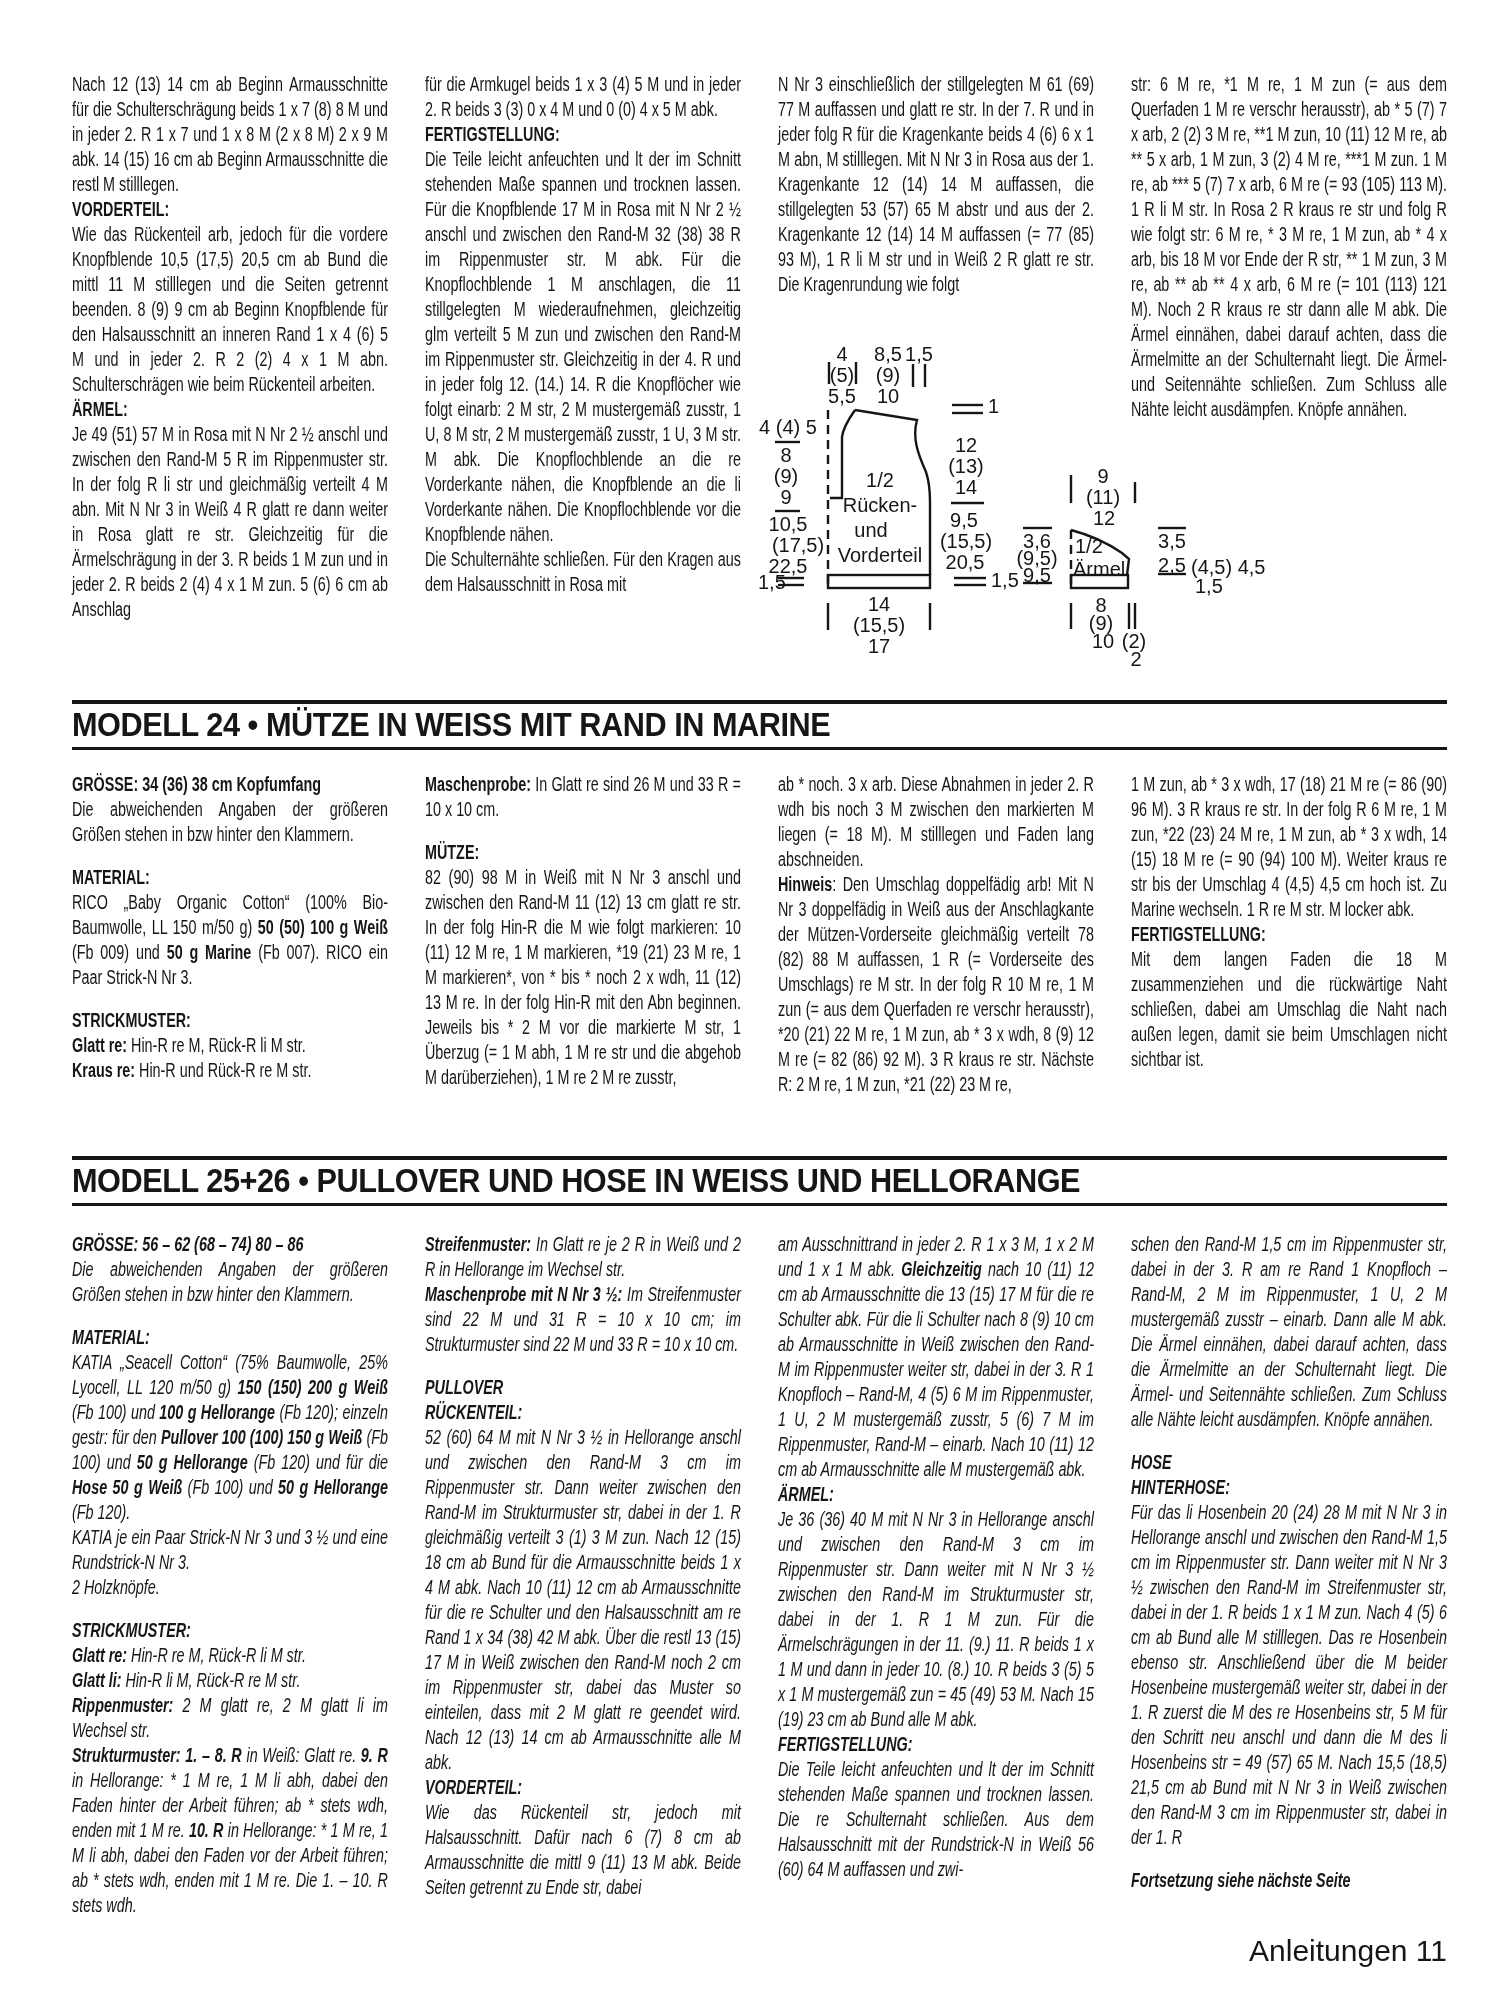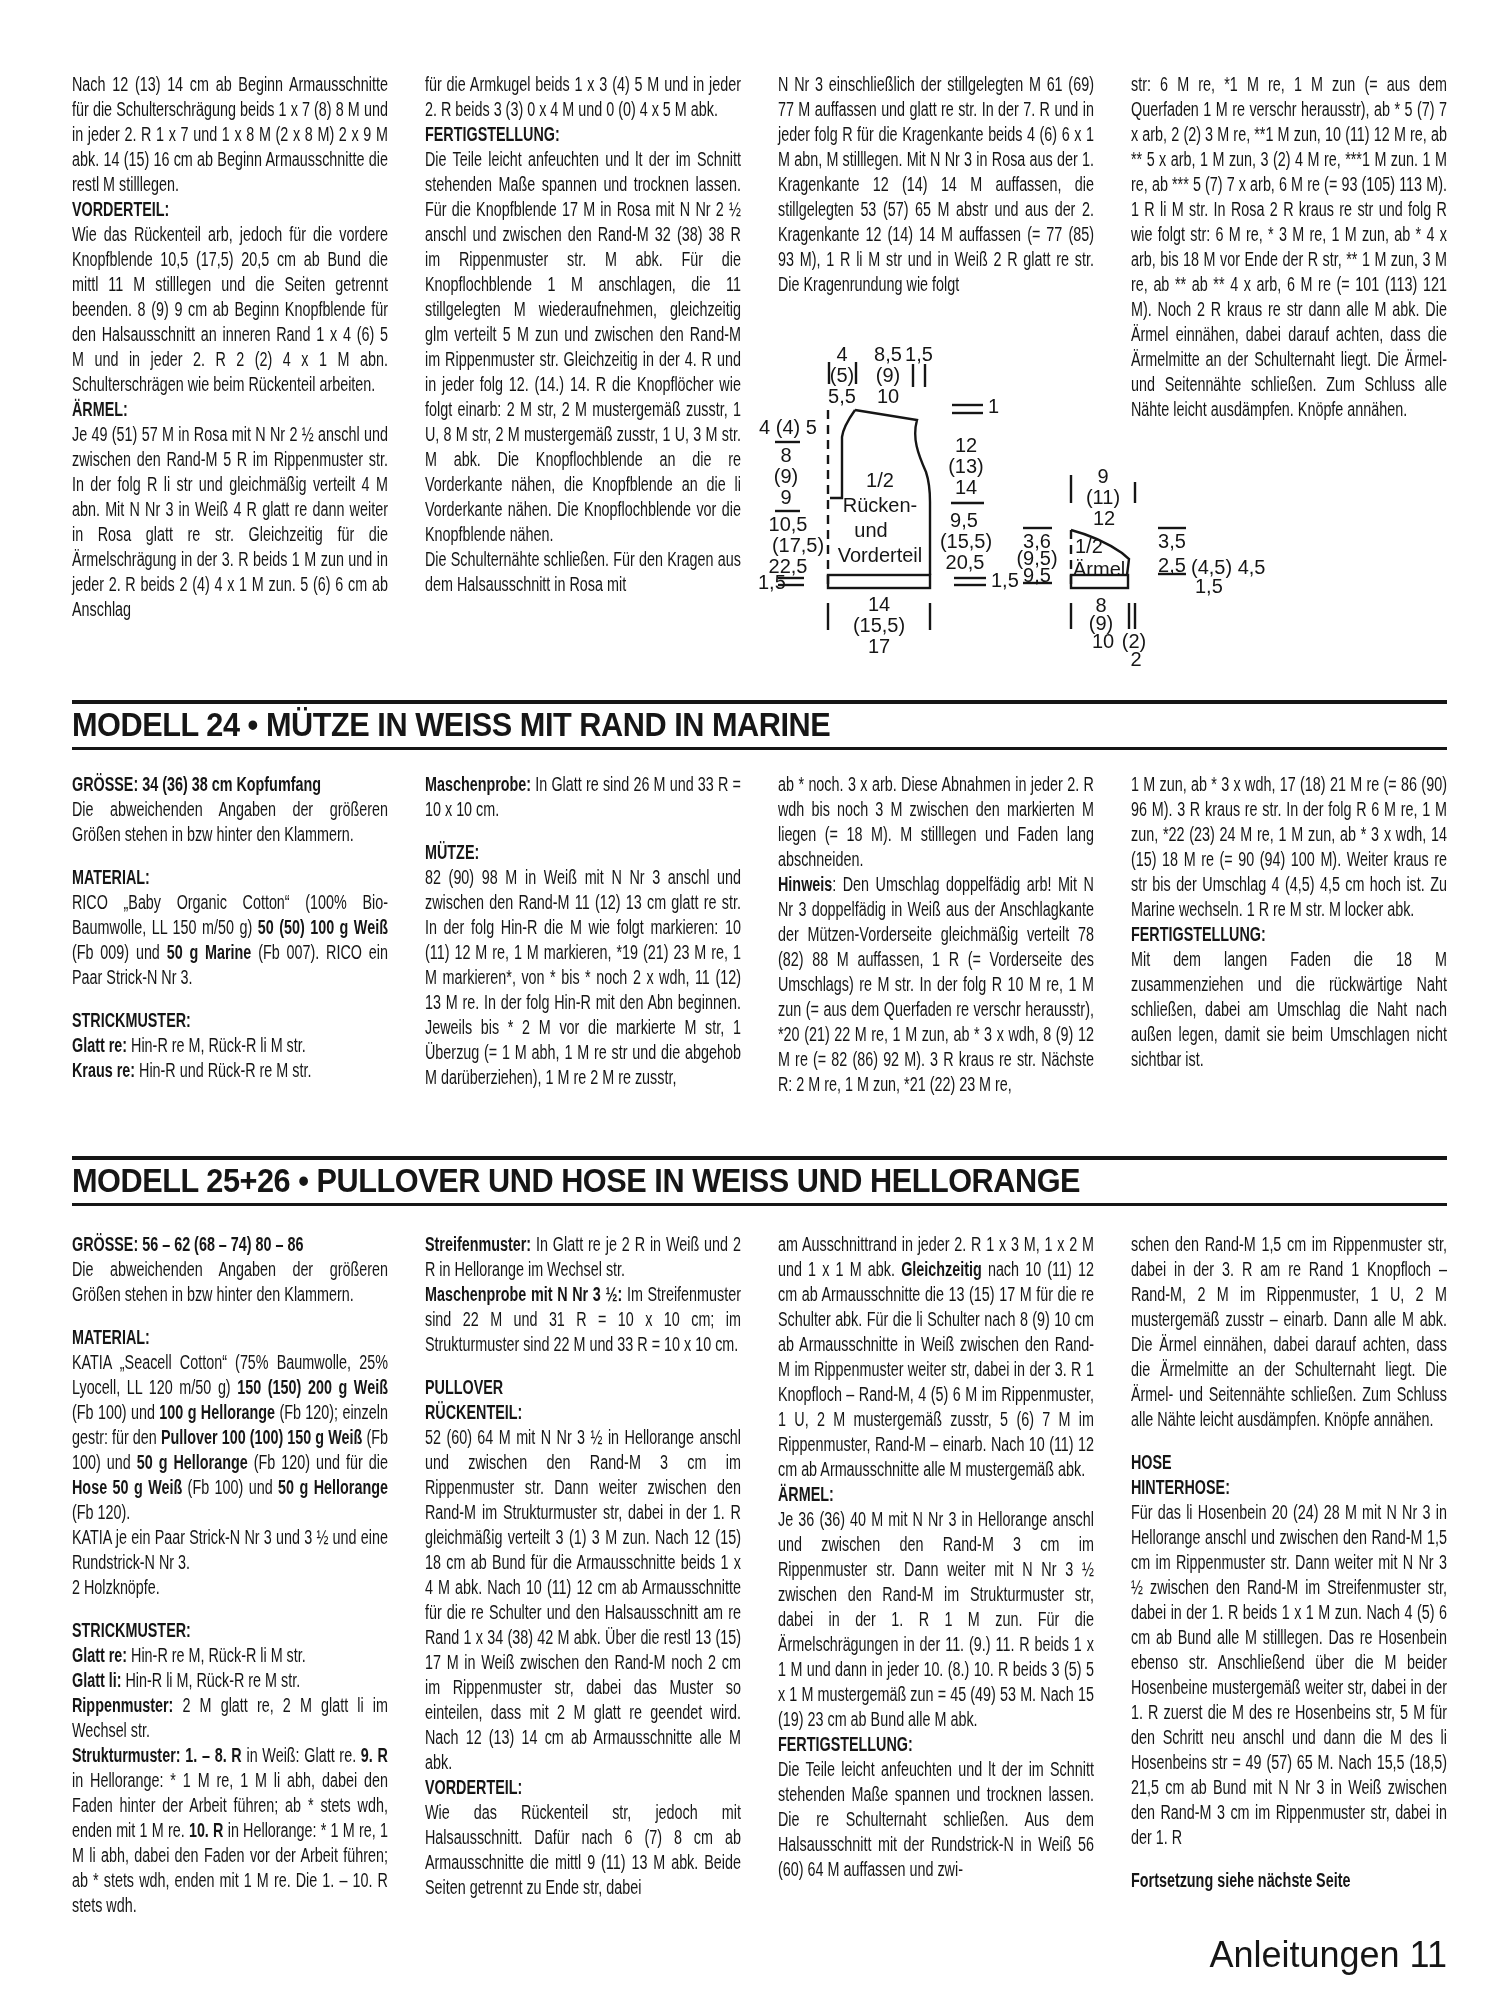--- a/index.html
+++ b/index.html
@@ -11,21 +11,21 @@
   .col .blk{margin:0;}
   .col .g{margin-top:18px;}
   .b{font-weight:700;}
   .rule{position:absolute;left:72px;width:1375px;background:#161616;}
   .band-title{position:absolute;left:72px;font-size:33px;font-weight:700;white-space:nowrap;
         letter-spacing:-0.5px;transform:scaleX(0.93);transform-origin:0 0;}
   .diagram{position:absolute;left:758px;top:332px;width:502px;height:372px;font-size:20px;}
   .diagram svg{position:absolute;left:0;top:0;}
   .dl{position:absolute;line-height:1;white-space:nowrap;}
   .c{transform:translateX(-50%);}
-  .footer{position:absolute;top:1934px;right:53px;font-size:36px;}
+  .footer{position:absolute;top:1934px;right:53px;font-size:30px;}
 </style>
 </head>
 <body>
 
 <div class="page">
 
   <div class="sec" style="top:72px;height:630px;">
     <div class="col" style="left:0px">
         <div class="blk"><span>Nach 12 (13) 14 cm ab Beginn Armausschnitte für die Schulterschrägung beids 1 x 7 (8) 8 M und in jeder 2. R 1 x 7 und 1 x 8 M (2 x 8 M) 2 x 9 M abk. 14 (15) 16 cm ab Beginn Armausschnitte die restl M stilllegen.</span></div>
         <div class="blk"><span class="b">VORDERTEIL:</span></div>
@@ -159,21 +159,21 @@
         <div class="blk"><span>1 M zun, ab * 3 x wdh, 17 (18) 21 M re (= 86 (90) 96 M). 3 R kraus re str. In der folg R 6 M re, 1 M zun, *22 (23) 24 M re, 1 M zun, ab * 3 x wdh, 14 (15) 18 M re (= 90 (94) 100 M). Weiter kraus re str bis der Umschlag 4 (4,5) 4,5 cm hoch ist. Zu Marine wechseln. 1 R re M str. M locker abk.</span></div>
         <div class="blk"><span class="b">FERTIGSTELLUNG:</span></div>
         <div class="blk"><span>Mit dem langen Faden die 18 M zusammenziehen und die rückwärtige Naht schließen, dabei am Umschlag die Naht nach außen legen, damit sie beim Umschlagen nicht sichtbar ist.</span></div>
       </div>
   </div>
 
   <div class="rule" style="top:1156px;height:4px;"></div>
   <div class="band-title" style="top:1162px;">MODELL 25+26 • PULLOVER UND HOSE IN WEISS UND HELLORANGE</div>
   <div class="rule" style="top:1203px;height:3px;"></div>
 
-  <div class="sec" style="top:1232px;height:760px;">
+  <div class="sec" style="top:1232px;height:760px;font-style:italic;">
     <div class="col" style="left:0px">
         <div class="blk"><span class="b">GRÖSSE: 56 – 62 (68 – 74) 80 – 86</span></div>
         <div class="blk"><span>Die abweichenden Angaben der größeren Größen stehen in bzw hinter den Klammern.</span></div>
         <div class="blk g"><span class="b">MATERIAL:</span></div>
         <div class="blk"><span>KATIA „Seacell Cotton“ (75% Baumwolle, 25% Lyocell, LL 120 m/50 g) </span><span class="b">150 (150) 200 g Weiß</span><span> (Fb 100) und </span><span class="b">100 g Hellorange</span><span> (Fb 120); einzeln gestr: für den </span><span class="b">Pullover 100 (100) 150 g Weiß</span><span> (Fb 100) und </span><span class="b">50 g Hellorange</span><span> (Fb 120) und für die </span><span class="b">Hose 50 g Weiß</span><span> (Fb 100) und </span><span class="b">50 g Hellorange</span><span> (Fb 120).</span></div>
         <div class="blk"><span>KATIA je ein Paar Strick-N Nr 3 und 3 ½ und eine Rundstrick-N Nr 3.</span></div>
         <div class="blk"><span>2 Holzknöpfe.</span></div>
         <div class="blk g"><span class="b">STRICKMUSTER:</span></div>
         <div class="blk"><span class="b">Glatt re:</span><span> Hin-R re M, Rück-R li M str.</span></div>
         <div class="blk"><span class="b">Glatt li:</span><span> Hin-R li M, Rück-R re M str.</span></div>

